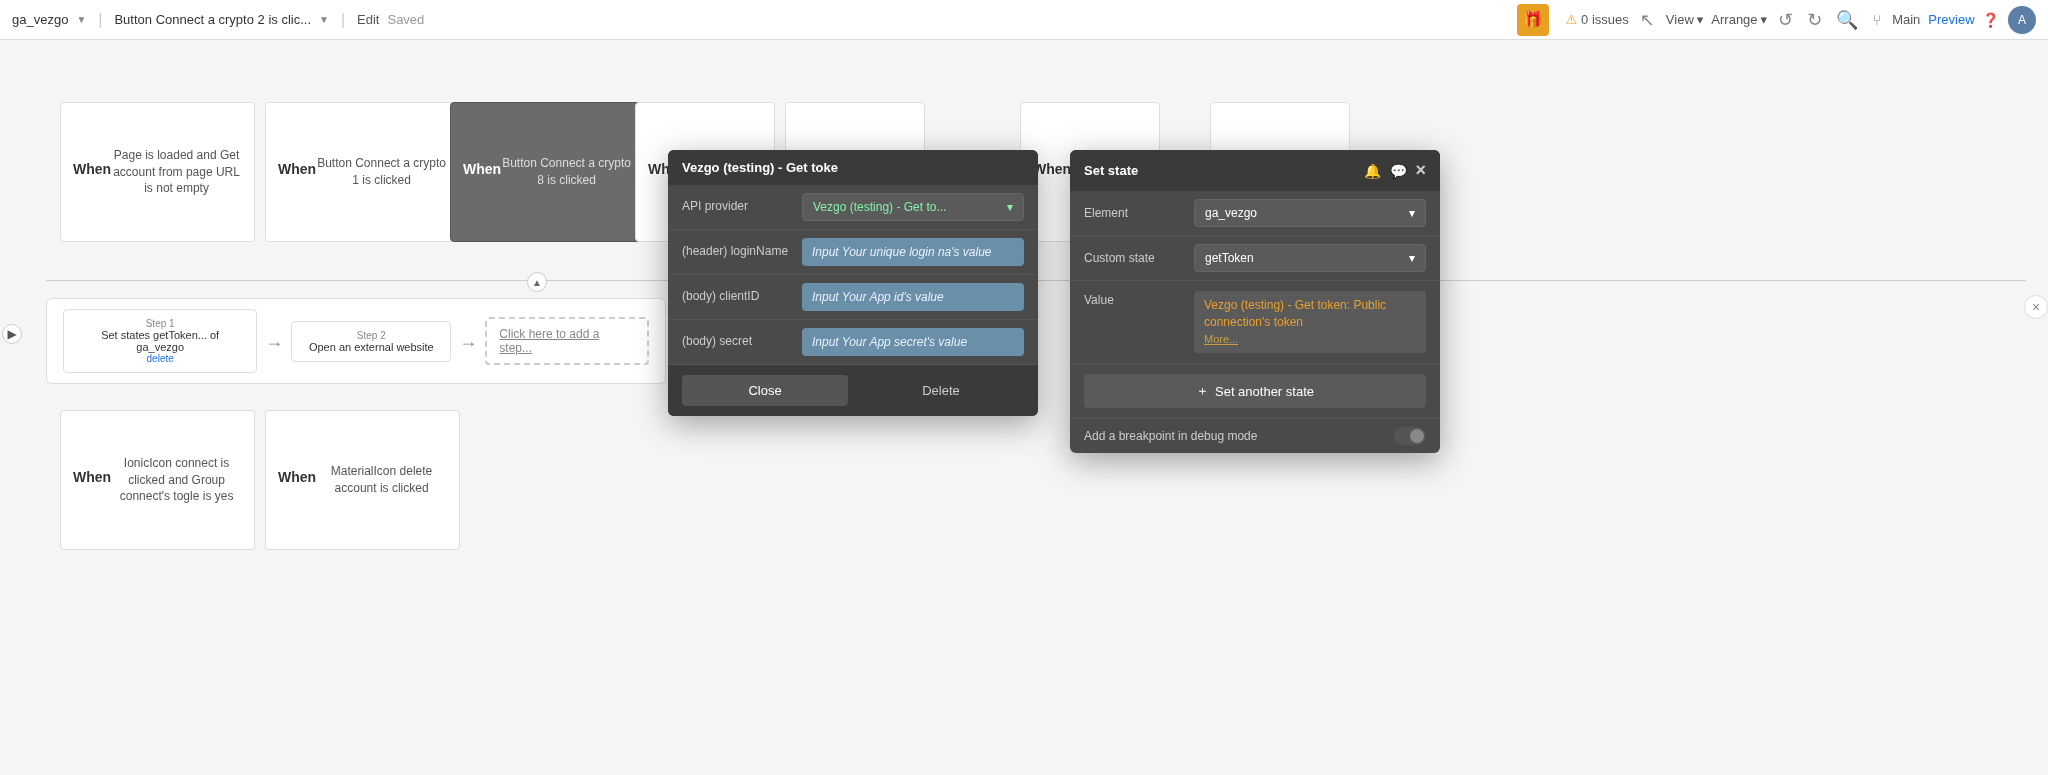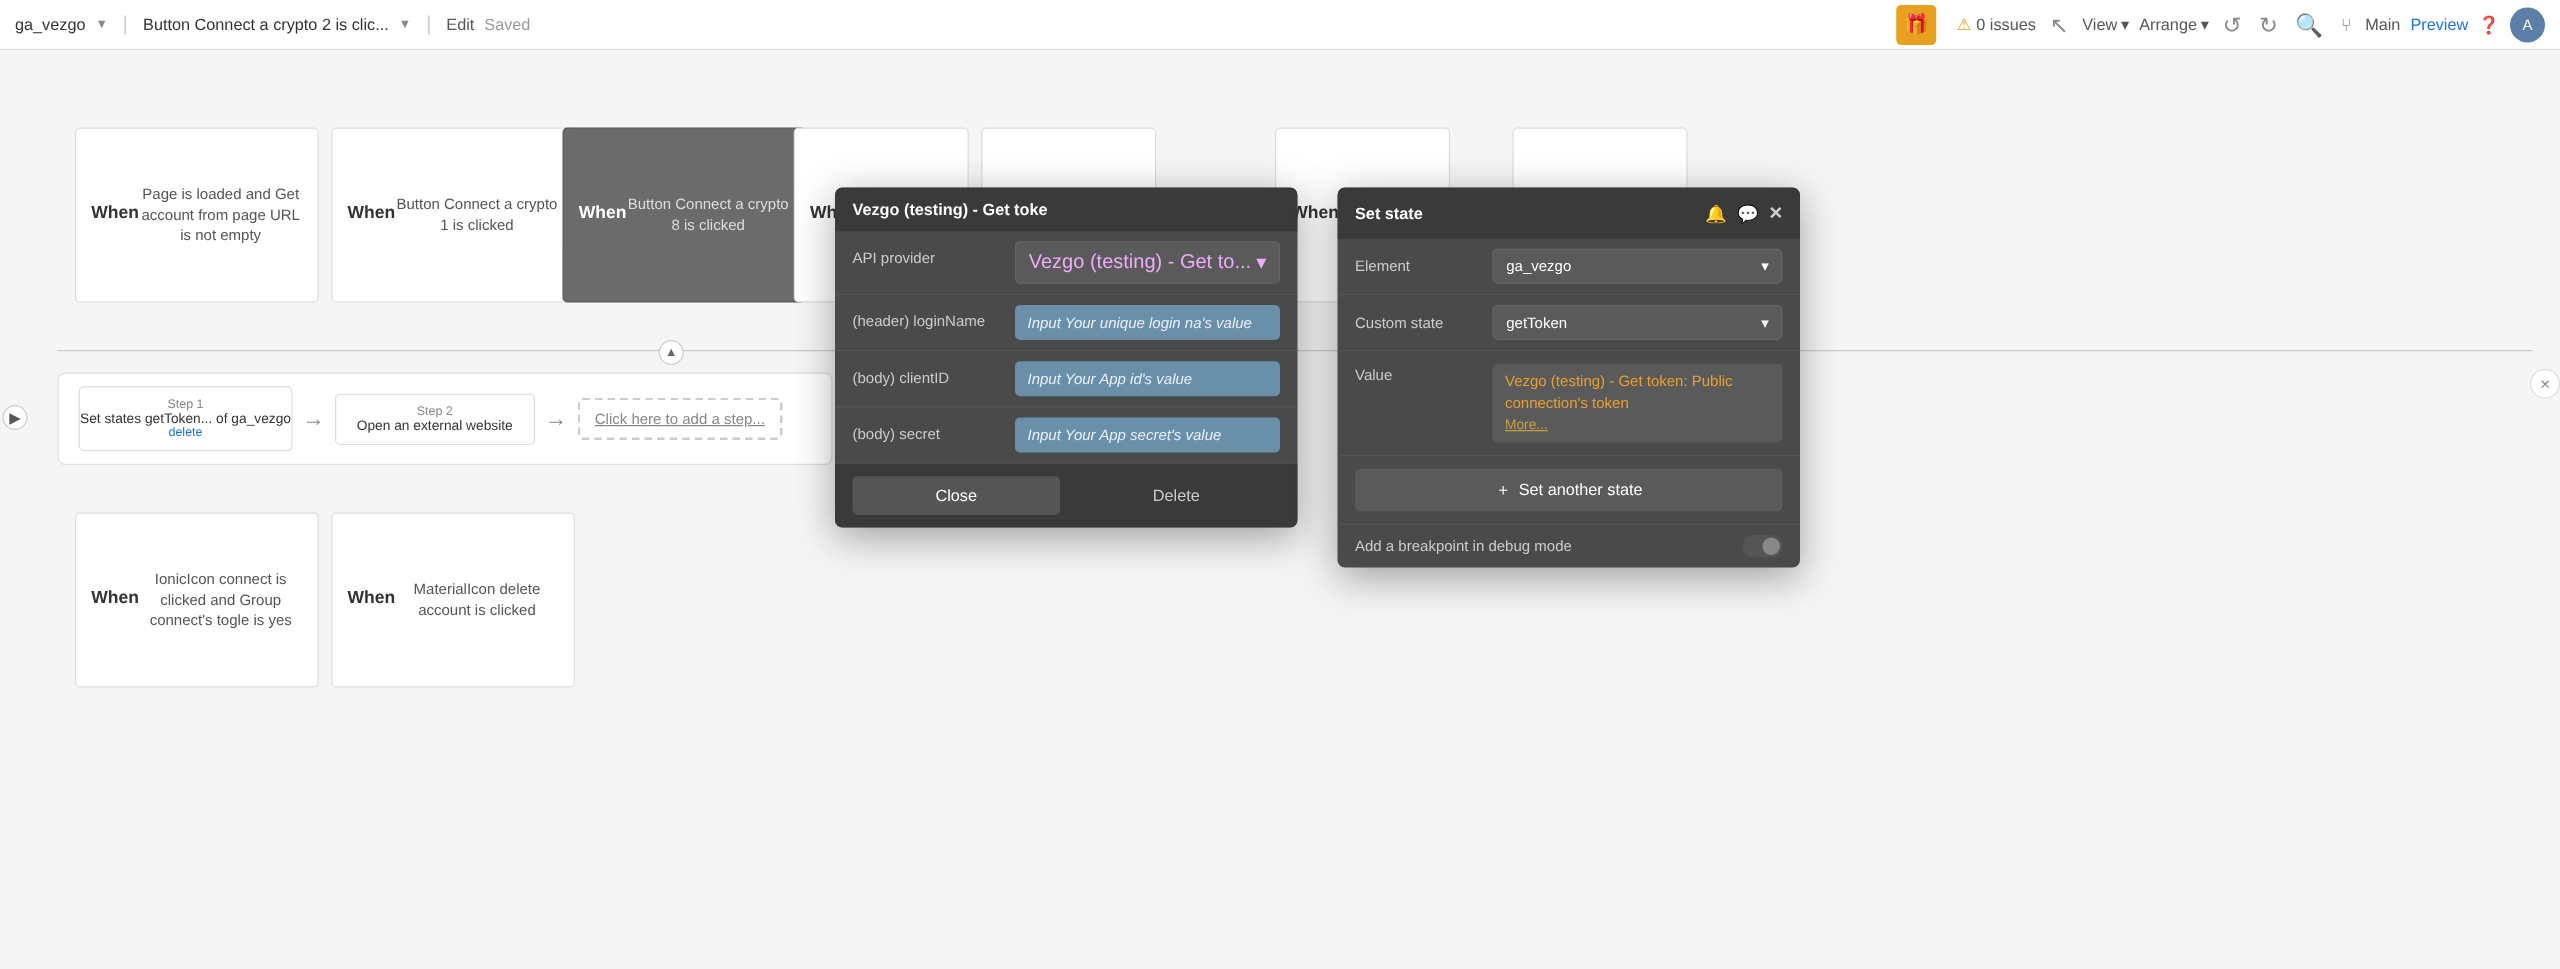--- a/index.html
+++ b/index.html
@@ -39,21 +39,21 @@
       display: flex; flex-direction: row; align-items: center;
       text-align: center; cursor: pointer;
     }
     .when-card.active { background: #6b6b6b; border-color: #555; }
     .when-card-title { font-size: 14px; font-weight: 600; color: #333; margin-bottom: 6px; }
     .when-card.active .when-card-title { color: #fff; }
     .when-card-body { font-size: 12px; color: #555; line-height: 1.4; }
     .when-card.active .when-card-body { color: #ddd; }
     .step-box {
       background: #fff; border: 1px solid #ddd; border-radius: 4px;
-      padding: 8px 0; font-size: 12px; text-align: center; min-width: 160px;
+      padding: 8px 12px; font-size: 12px; text-align: center; min-width: 160px;
     }
     .step-box-label { font-size: 10px; color: #888; }
     .step-box-text { font-size: 11px; color: #333; font-weight: 500; }
     .step-box-delete { font-size: 10px; color: #1a73e8; cursor: pointer; }
     .step-arrow { font-size: 18px; color: #888; }
     .step-add { border: 2px dashed #ccc; border-radius: 4px; padding: 8px 12px; font-size: 12px; color: #888; min-width: 140px; text-align: left; text-decoration: underline; }
 
     
     .collapse-arrow {
       position: absolute; width: 20px; height: 20px;
@@ -77,29 +77,29 @@
 
     
     .api-panel {
       left: 668px; top: 110px; width: 380px;
     }
     .panel-header {
       background: #3a3a3a; padding: 10px 14px; font-size: 13px; font-weight: 600;
       display: flex; align-items: center; justify-content: space-between;
     }
     .panel-row {
-      display: flex; align-items: flex-start; padding: 8px 14px; gap: 10px;
+      display: flex; align-items: flex-start; padding: 8px 14px; 
       border-bottom: 1px solid #555;
     }
     .panel-row:last-child { border-bottom: none; }
     .panel-label { font-size: 12px; color: #ccc; min-width: 120px; padding-top: 6px; }
     .panel-control { flex: 1; }
     .panel-select {
       background: #5a5a5a; border: 1px solid #666; border-radius: 4px;
-      color: #f0abfc; font-size: 16px; padding: 6px 10px; width: 100%;
+      color: #86efac; font-size: 12px; padding: 6px 10px; width: 100%;
       display: flex; align-items: center; justify-content: space-between; cursor: pointer;
     }
     .panel-input {
       background: #6a8fa8; border: none; border-radius: 4px;
       color: #e8f0fe; font-size: 12px; padding: 7px 10px; width: 100%;
       font-style: italic;
     }
     .panel-footer {
       display: flex; padding: 10px 14px; gap: 10px; background: #3a3a3a;
     }

